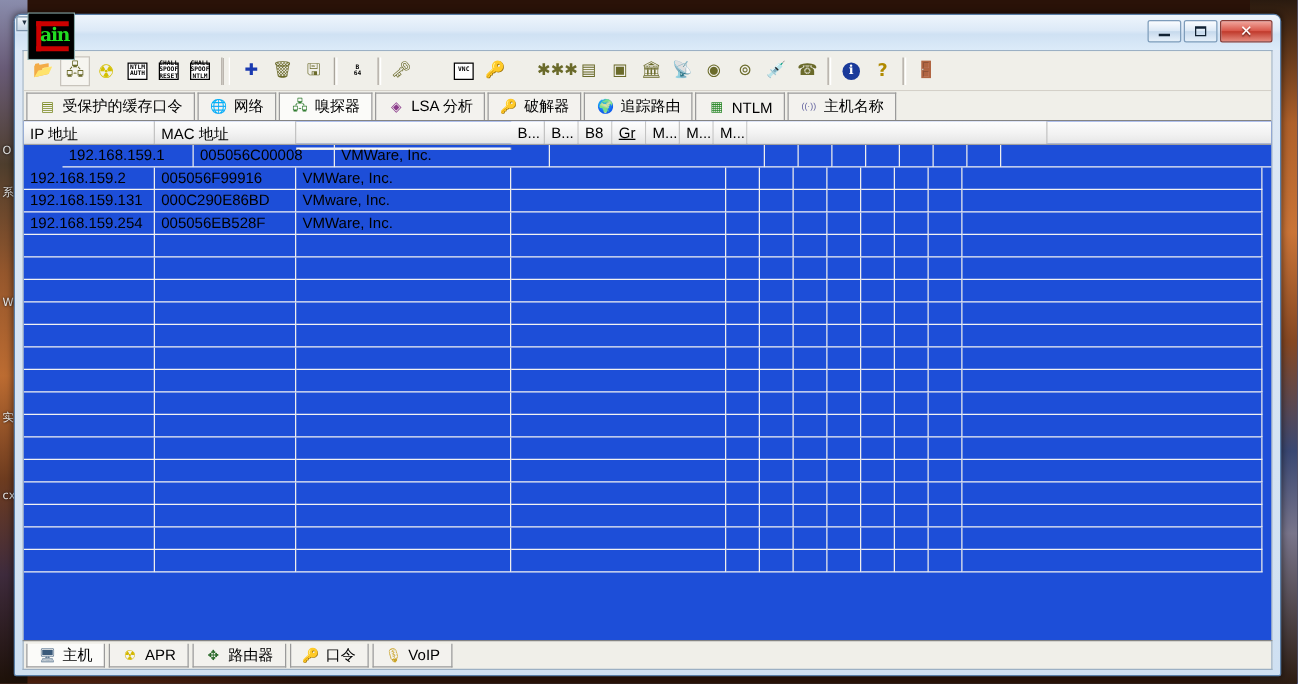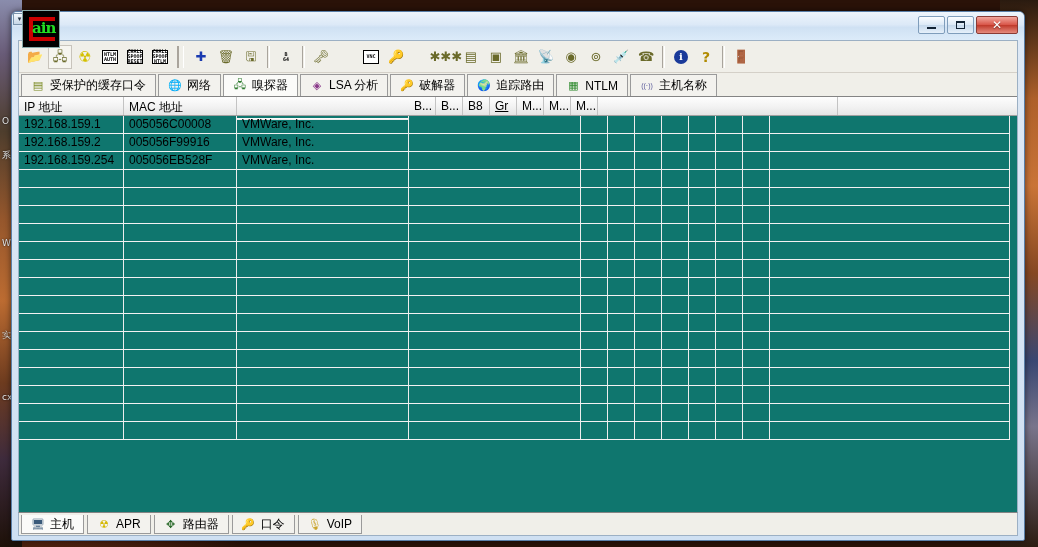--- a/index.html
+++ b/index.html
@@ -149,21 +149,21 @@
     padding: 0 9px;
     background: #f3f2ee;
     border: 1px solid #9a9a9a;
     border-bottom: none;
     white-space: nowrap; color: #000;
   }
   .tab.active { background: #fbfbf9; }
   .tab-ico { width: 14px; height: 14px; display:flex; align-items:center; justify-content:center; font-size: 11px; }
 
   
-  #list-wrap { flex: 1; background: #0f766e; overflow: hidden; position: relative; }
+  #list-wrap { flex: 1; background: #1d4ed8; overflow: hidden; position: relative; }
   #list-header {
     display: flex; height: 19px;
     background: linear-gradient(180deg,#fdfdfd 0%, #f1f1f1 60%, #e6e6e6 100%);
     border-bottom: 1px solid #a0a0a0;
     font-size: 12px;
   }
   .hcell {
     border-right: 1px solid #c3c3c3;
     padding: 2px 5px 0 5px;
     overflow: hidden; white-space: nowrap;
@@ -382,21 +382,21 @@
             <div class="hcell" style="width: 27px; flex: 0 0 27px;">B...</div>
             <div class="hcell" style="width: 27px; flex: 0 0 27px;">B8</div>
             <div class="hcell" style="width: 27px; flex: 0 0 27px; text-decoration: underline;">Gr</div>
             <div class="hcell" style="width: 27px; flex: 0 0 27px;">M...</div>
             <div class="hcell" style="width: 27px; flex: 0 0 27px;">M...</div>
             <div class="hcell" style="width: 27px; flex: 0 0 27px;">M...</div>
             <div class="hcell" style="width: 240px; flex: 0 0 240px;"></div>
           </div>
         <div id="list-body">
             <div class="row">
-              <div class="cell" style="width: 105px; flex: 0 0 105px;">192.168.159.1</div>
+              <div class="cell" style="width: 105px; flex: 0 0 105px; margin-left: 31px;">192.168.159.1</div>
               <div class="cell" style="width: 113px; flex: 0 0 113px;">005056C00008</div>
               <div class="cell" style="width: 172px; flex: 0 0 172px;">VMWare, Inc.</div>
               <div class="cell" style="width: 172px; flex: 0 0 172px;"></div>
               <div class="cell" style="width: 27px; flex: 0 0 27px;"></div>
               <div class="cell" style="width: 27px; flex: 0 0 27px;"></div>
               <div class="cell" style="width: 27px; flex: 0 0 27px;"></div>
               <div class="cell" style="width: 27px; flex: 0 0 27px;"></div>
               <div class="cell" style="width: 27px; flex: 0 0 27px;"></div>
               <div class="cell" style="width: 27px; flex: 0 0 27px;"></div>
               <div class="cell" style="width: 27px; flex: 0 0 27px;"></div>
@@ -410,20 +410,34 @@
               <div class="cell" style="width: 27px; flex: 0 0 27px;"></div>
               <div class="cell" style="width: 27px; flex: 0 0 27px;"></div>
               <div class="cell" style="width: 27px; flex: 0 0 27px;"></div>
               <div class="cell" style="width: 27px; flex: 0 0 27px;"></div>
               <div class="cell" style="width: 27px; flex: 0 0 27px;"></div>
               <div class="cell" style="width: 27px; flex: 0 0 27px;"></div>
               <div class="cell" style="width: 27px; flex: 0 0 27px;"></div>
               <div class="cell" style="width: 240px; flex: 0 0 240px;"></div>
             </div>
             <div class="row">
+              <div class="cell" style="width: 105px; flex: 0 0 105px;">192.168.159.131</div>
+              <div class="cell" style="width: 113px; flex: 0 0 113px;">000C290E86BD</div>
+              <div class="cell" style="width: 172px; flex: 0 0 172px;">VMware, Inc.</div>
+              <div class="cell" style="width: 172px; flex: 0 0 172px;"></div>
+              <div class="cell" style="width: 27px; flex: 0 0 27px;"></div>
+              <div class="cell" style="width: 27px; flex: 0 0 27px;"></div>
+              <div class="cell" style="width: 27px; flex: 0 0 27px;"></div>
+              <div class="cell" style="width: 27px; flex: 0 0 27px;"></div>
+              <div class="cell" style="width: 27px; flex: 0 0 27px;"></div>
+              <div class="cell" style="width: 27px; flex: 0 0 27px;"></div>
+              <div class="cell" style="width: 27px; flex: 0 0 27px;"></div>
+              <div class="cell" style="width: 240px; flex: 0 0 240px;"></div>
+            </div>
+            <div class="row">
               <div class="cell" style="width: 105px; flex: 0 0 105px;">192.168.159.254</div>
               <div class="cell" style="width: 113px; flex: 0 0 113px;">005056EB528F</div>
               <div class="cell" style="width: 172px; flex: 0 0 172px;">VMWare, Inc.</div>
               <div class="cell" style="width: 172px; flex: 0 0 172px;"></div>
               <div class="cell" style="width: 27px; flex: 0 0 27px;"></div>
               <div class="cell" style="width: 27px; flex: 0 0 27px;"></div>
               <div class="cell" style="width: 27px; flex: 0 0 27px;"></div>
               <div class="cell" style="width: 27px; flex: 0 0 27px;"></div>
               <div class="cell" style="width: 27px; flex: 0 0 27px;"></div>
               <div class="cell" style="width: 27px; flex: 0 0 27px;"></div>

